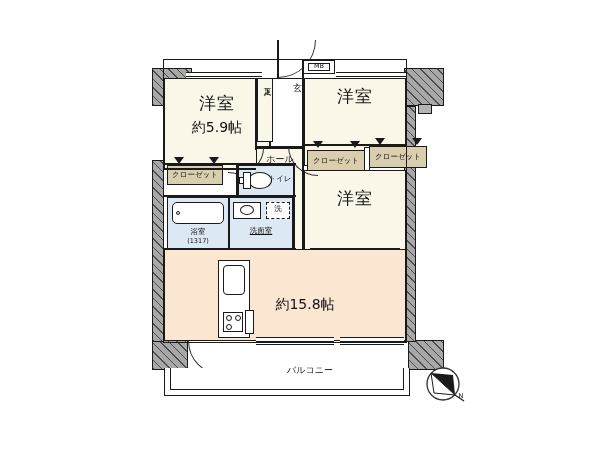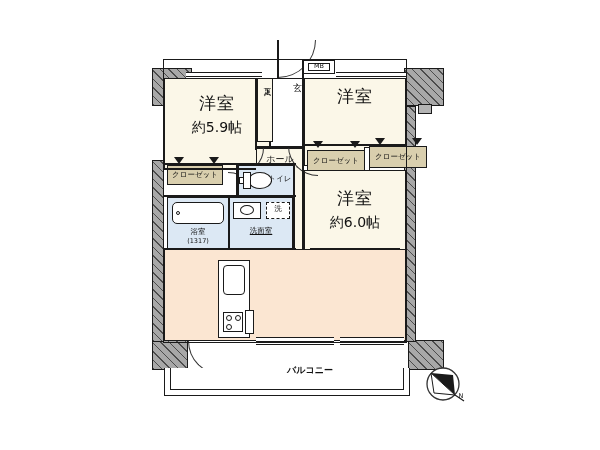--- a/index.html
+++ b/index.html
@@ -113,21 +113,20 @@
 
   <div class="abs tri tri-dn" style="left:313px;top:141px;"></div>
   <div class="abs tri tri-dn" style="left:350px;top:141px;"></div>
   <div class="abs tri tri-dn" style="left:375px;top:138px;"></div>
   <div class="abs tri tri-dn" style="left:412px;top:138px;"></div>
   <div class="abs tri tri-up" style="left:313px;top:171px;"></div>
   <div class="abs tri tri-up" style="left:350px;top:171px;"></div>
 
   <div class="abs r-tatami" style="left:304px;top:170px;width:102px;height:82px;"></div>
   <div class="lbl lbl-room" style="left:304px;top:190px;width:102px;">洋室</div>
-  <div class="lbl lbl-area" style="left:304px;top:215px;width:102px;">約6.0帖</div>
 
   <div class="abs slide" style="left:310px;top:248px;width:90px;height:6px;"></div>
 
   <div class="abs r-hall" style="left:256px;top:148px;width:48px;height:104px;"></div>
   <div class="lbl lbl-sm" style="left:256px;top:155px;width:48px;">ホール</div>
 
   <div class="abs arc" style="left:288px;top:146px;width:30px;height:30px;border-radius:0 0 0 34px;
               border-top:none;border-right:none;"></div>
   <div class="abs arc" style="left:228px;top:172px;width:30px;height:30px;border-radius:0 34px 0 0;
               border-bottom:none;border-left:none;"></div>
@@ -154,41 +153,42 @@
   <div class="lbl lbl-tiny" style="left:172px;top:238px;width:52px;">(1317)</div>
 
   <div class="abs r-wet" style="left:229px;top:197px;width:64px;height:52px;"></div>
   <div class="abs fix" style="left:233px;top:202px;width:28px;height:17px;"></div>
   <div class="abs fix fix-r" style="left:240px;top:205px;width:14px;height:10px;border-radius:50%;"></div>
   <div class="abs dashed" style="left:266px;top:202px;width:24px;height:17px;"></div>
   <div class="lbl lbl-xs" style="left:266px;top:205px;width:24px;">洗</div>
   <div class="lbl lbl-xs" style="left:229px;top:227px;width:64px;text-decoration:underline;">洗面室</div>
 
   <div class="abs r-ldk" style="left:164px;top:249px;width:242px;height:92px;"></div>
+  <div class="lbl lbl-area" style="left:250px;top:297px;width:110px;">約15.8帖</div>
 
   <div class="abs r-plain" style="left:218px;top:260px;width:32px;height:78px;background:#fff;"></div>
   <div class="abs fix" style="left:223px;top:265px;width:22px;height:30px;border-radius:4px;"></div>
   <div class="abs fix" style="left:223px;top:312px;width:20px;height:20px;"></div>
   <div class="abs fix fix-r" style="left:226px;top:315px;width:6px;height:6px;border-radius:50%;"></div>
   <div class="abs fix fix-r" style="left:235px;top:315px;width:6px;height:6px;border-radius:50%;"></div>
   <div class="abs fix fix-r" style="left:226px;top:324px;width:6px;height:6px;border-radius:50%;"></div>
   <div class="abs fix" style="left:245px;top:310px;width:9px;height:24px;"></div>
 
   <div class="abs win" style="left:256px;top:337px;width:78px;height:8px;"></div>
   <div class="abs win" style="left:340px;top:337px;width:64px;height:8px;"></div>
   <div class="abs arc" style="left:188px;top:341px;width:34px;height:34px;border-radius:0 0 0 38px;
               border-top:none;border-right:none;"></div>
 
   <div class="abs" style="left:164px;top:368px;width:246px;height:28px;
               border-left:1.3px solid #1a1a1a;border-right:1.3px solid #1a1a1a;
               border-bottom:1.3px solid #1a1a1a;background:#fff;"></div>
   <div class="abs" style="left:170px;top:368px;width:234px;height:22px;
               border-left:1.1px solid #1a1a1a;border-right:1.1px solid #1a1a1a;
               border-bottom:1.1px solid #1a1a1a;background:transparent;"></div>
-  <div class="lbl lbl-sm" style="left:164px;top:366px;width:292px;font-weight:bold;">バルコニー</div>
+  <div class="lbl lbl-sm" style="left:164px;top:366px;width:292px;">バルコニー</div>
 
   <div class="compass" style="left:422px;top:363px;width:46px;height:46px;">
     <svg width="46" height="46" viewBox="0 0 46 46">
       <circle cx="21" cy="21" r="16" fill="#ffffff" stroke="#333" stroke-width="1.3"></circle>
       <path d="M9 10 L33 32 L31 12 Z" fill="#1a1a1a"></path>
       <path d="M9 10 L33 32 L12 30 Z" fill="#ffffff" stroke="#1a1a1a" stroke-width="1"></path>
       <line x1="33" y1="32" x2="42" y2="38" stroke="#1a1a1a" stroke-width="1.2"></line>
     </svg>
     <span class="lbl lbl-tiny" style="left:34px;top:30px;width:10px;">N</span>
   </div>

